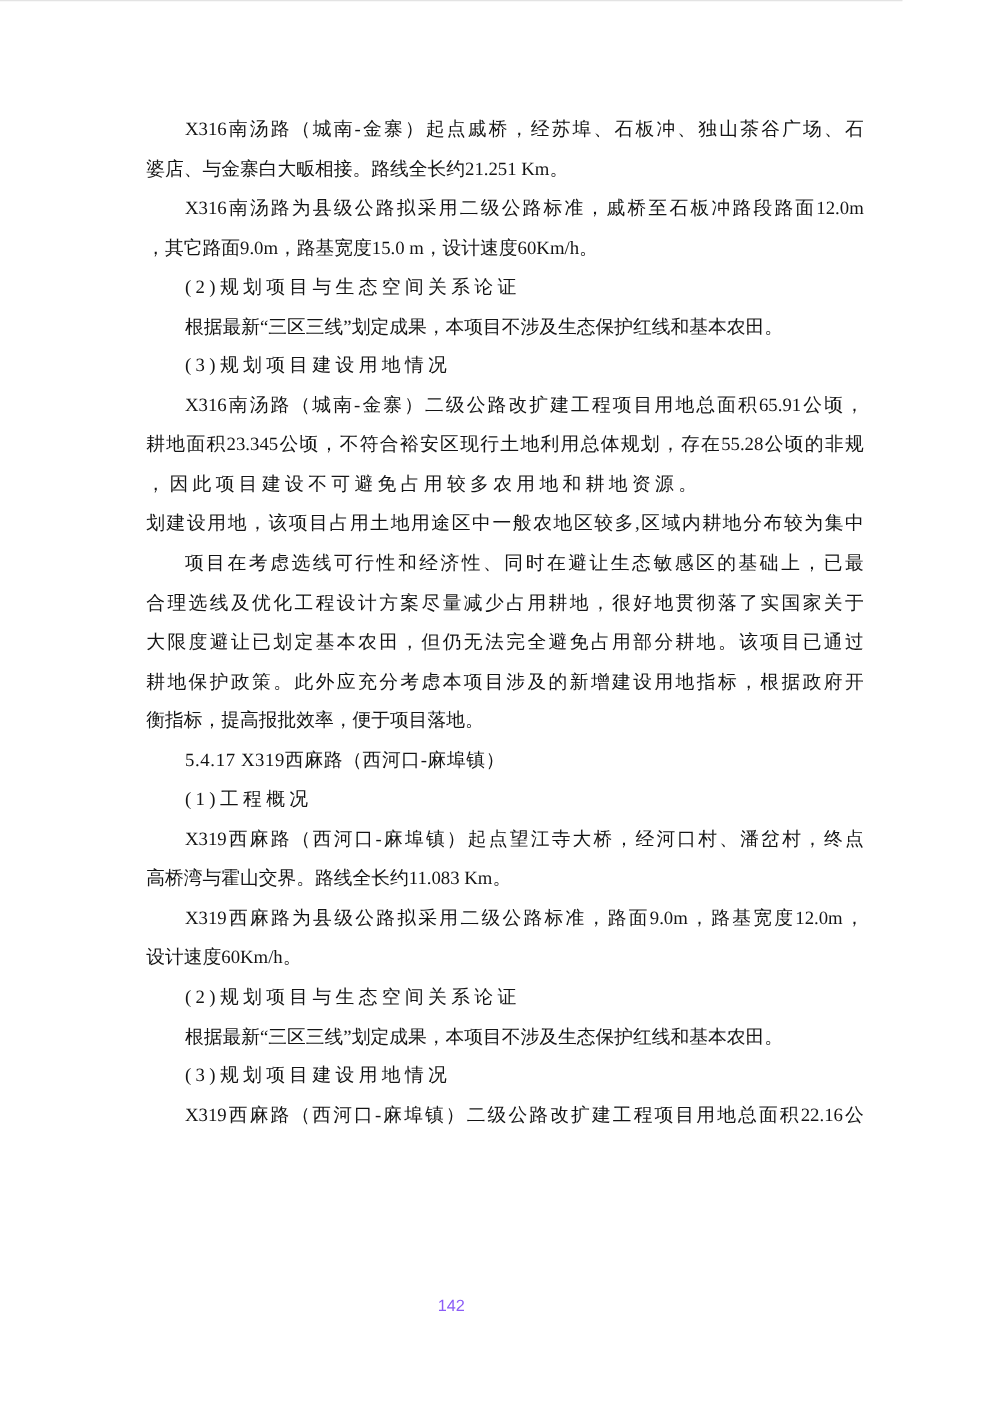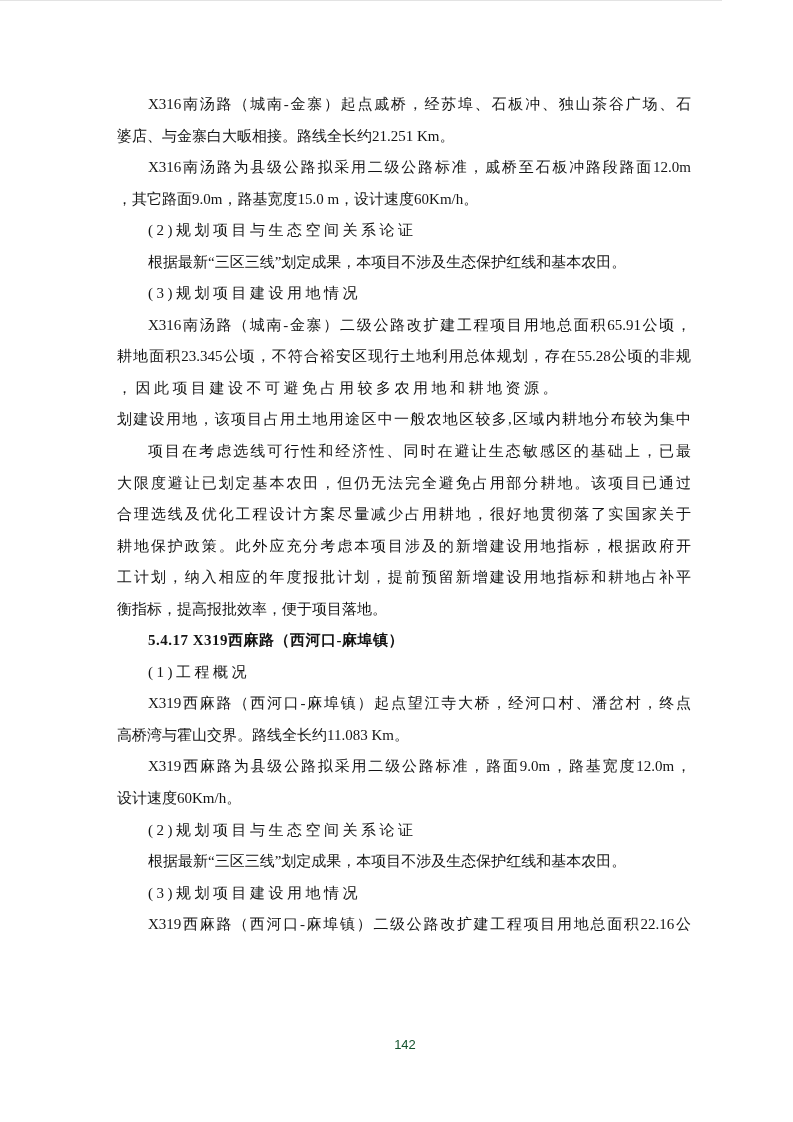--- a/index.html
+++ b/index.html
@@ -35,57 +35,55 @@
   }
   .line.fill {
     text-align: justify;
     text-align-last: justify;
     text-justify: inter-character;
   }
   .line.spaced {
     letter-spacing: 3.5px;
   }
   .line.heading {
-    font-weight: bold;
+    font-weight: normal;
     letter-spacing: 0.5px;
   }
   .page-footer {
     position: absolute;
     left: 0;
     top: 1036px;
     width: 100%;
     text-align: center;
     font-family: "Liberation Sans", "DejaVu Sans", sans-serif;
     font-size: 13px;
-    color: #14532d;
-    padding-left: 44px;
+    color: #8b5cf6;
   }
 </style>
 </head>
 <body>
 
 <div class="page">
   <div class="content">
 
   <div class="line indent fill">X316南汤路（城南-金寨）起点戚桥，经苏埠、石板冲、独山茶谷广场、石</div>
       <div class="line">婆店、与金寨白大畈相接。路线全长约21.251 Km。</div>
       <div class="line indent fill">X316南汤路为县级公路拟采用二级公路标准，戚桥至石板冲路段路面12.0m</div>
       <div class="line">，其它路面9.0m，路基宽度15.0 m，设计速度60Km/h。</div>
       <div class="line indent spaced">(2)规划项目与生态空间关系论证</div>
       <div class="line indent">根据最新“三区三线”划定成果，本项目不涉及生态保护红线和基本农田。</div>
       <div class="line indent spaced">(3)规划项目建设用地情况</div>
       <div class="line indent fill">X316南汤路（城南-金寨）二级公路改扩建工程项目用地总面积65.91公顷，</div>
       <div class="line fill">耕地面积23.345公顷，不符合裕安区现行土地利用总体规划，存在55.28公顷的非规</div>
       <div class="line spaced">，因此项目建设不可避免占用较多农用地和耕地资源。</div>
       <div class="line fill">划建设用地，该项目占用土地用途区中一般农地区较多,区域内耕地分布较为集中</div>
       <div class="line indent fill">项目在考虑选线可行性和经济性、同时在避让生态敏感区的基础上，已最</div>
+      <div class="line fill">合理选线及优化工程设计方案尽量减少占用耕地，很好地贯彻落了实国家关于</div>
       <div class="line fill">大限度避让已划定基本农田，但仍无法完全避免占用部分耕地。该项目已通过</div>
-      <div class="line fill">合理选线及优化工程设计方案尽量减少占用耕地，很好地贯彻落了实国家关于</div>
       <div class="line fill">耕地保护政策。此外应充分考虑本项目涉及的新增建设用地指标，根据政府开</div>
-      <div class="line fill">工计划，纳入相应的年度报批计划，提前预留新增建设用地指标和耕地占补平</div>
       <div class="line">衡指标，提高报批效率，便于项目落地。</div>
       <div class="line indent heading">5.4.17 X319西麻路（西河口-麻埠镇）</div>
       <div class="line indent spaced">(1)工程概况</div>
       <div class="line indent fill">X319西麻路（西河口-麻埠镇）起点望江寺大桥，经河口村、潘岔村，终点</div>
       <div class="line">高桥湾与霍山交界。路线全长约11.083 Km。</div>
       <div class="line indent fill">X319西麻路为县级公路拟采用二级公路标准，路面9.0m，路基宽度12.0m，</div>
       <div class="line">设计速度60Km/h。</div>
       <div class="line indent spaced">(2)规划项目与生态空间关系论证</div>
       <div class="line indent">根据最新“三区三线”划定成果，本项目不涉及生态保护红线和基本农田。</div>
       <div class="line indent spaced">(3)规划项目建设用地情况</div>

